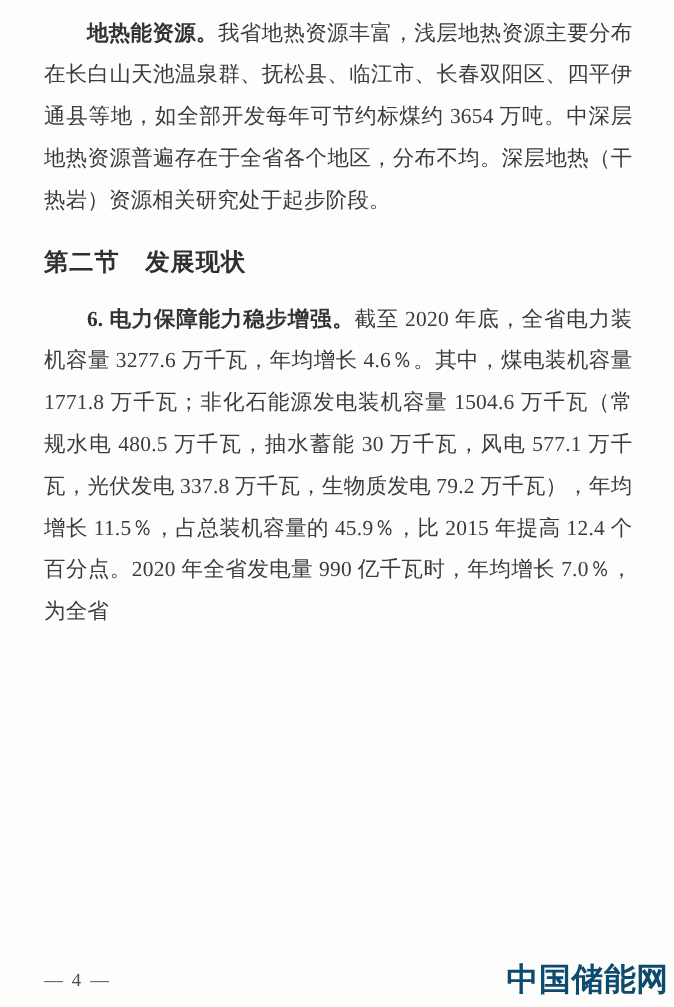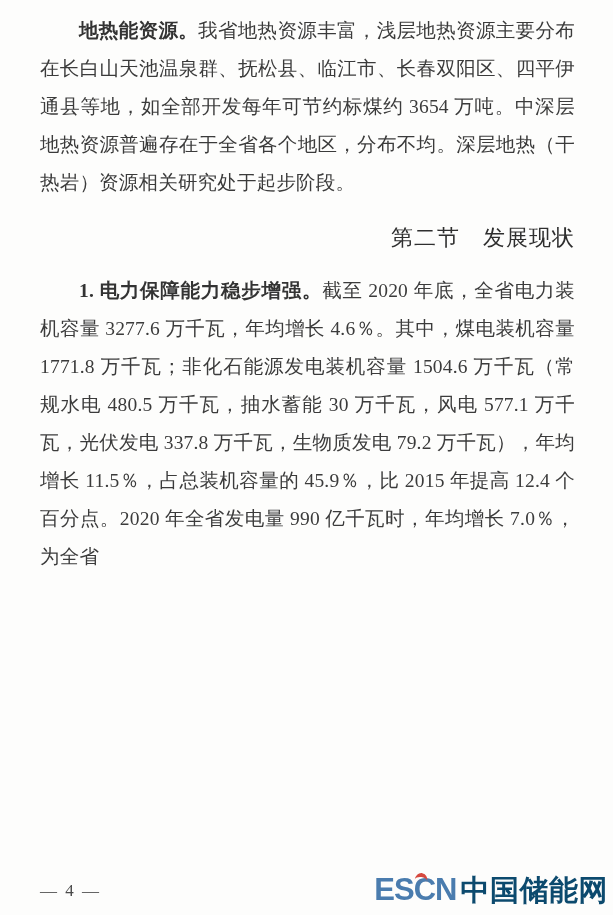--- a/index.html
+++ b/index.html
@@ -26,22 +26,22 @@
     letter-spacing: 0.2px;
     color: #3b3b3b;
   }
   .para .lead {
     font-weight: bold;
     color: #333333;
   }
   .section-heading {
     font-family: "Liberation Sans", "DejaVu Sans", sans-serif;
     font-size: 22px;
-    font-weight: normal;
-    text-align: right;
+    font-weight: bold;
+    text-align: left;
     color: #2f2f2f;
     line-height: 38px;
     margin: 17px 0 15px 0;
     letter-spacing: 1px;
   }
   .footer {
     position: absolute;
     left: 40px;
     right: 0;
     bottom: 4px;
@@ -98,28 +98,24 @@
 <div class="page">
 
   <p class="para">
     <span class="lead">地热能资源。</span><span>我省地热资源丰富，浅层地热资源主要分布在长白山天池温泉群、抚松县、临江市、长春双阳区、四平伊通县等地，如全部开发每年可节约标煤约 3654 万吨。中深层地热资源普遍存在于全省各个地区，分布不均。深层地热（干热岩）资源相关研究处于起步阶段。</span>
   </p>
 
   <h2 class="section-heading">第二节　发展现状</h2>
 
 
   <p class="para">
-    <span class="lead">1. 电力保障能力稳步增强。</span><span>截至 2020 年底，全省电力装机容量 3277.6 万千瓦，年均增长 4.6％。其中，煤电装机容量 1771.8 万千瓦；非化石能源发电装机容量 1504.6 万千瓦（常规水电 480.5 万千瓦，抽水蓄能 30 万千瓦，风电 577.1 万千瓦，光伏发电 337.8 万千瓦，生物质发电 79.2 万千瓦），年均增长 11.5％，占总装机容量的 45.9％，比 2015 年提高 12.4 个百分点。2020 年全省发电量 990 亿千瓦时，年均增长 7.0％，为全省</span>
+    <span class="lead">6. 电力保障能力稳步增强。</span><span>截至 2020 年底，全省电力装机容量 3277.6 万千瓦，年均增长 4.6％。其中，煤电装机容量 1771.8 万千瓦；非化石能源发电装机容量 1504.6 万千瓦（常规水电 480.5 万千瓦，抽水蓄能 30 万千瓦，风电 577.1 万千瓦，光伏发电 337.8 万千瓦，生物质发电 79.2 万千瓦），年均增长 11.5％，占总装机容量的 45.9％，比 2015 年提高 12.4 个百分点。2020 年全省发电量 990 亿千瓦时，年均增长 7.0％，为全省</span>
   </p>
 
   <div class="footer">
     <div class="page-number">— 4 —</div>
 
     <div class="watermark">
-      <span class="escn-wrap">
-        <span class="escn-text">ESCN</span>
-        <span class="escn-accent"></span>
-      </span>
       <span class="site-name">中国储能网</span>
     </div>
   </div>
 
 </div>
 
 </body></html>

